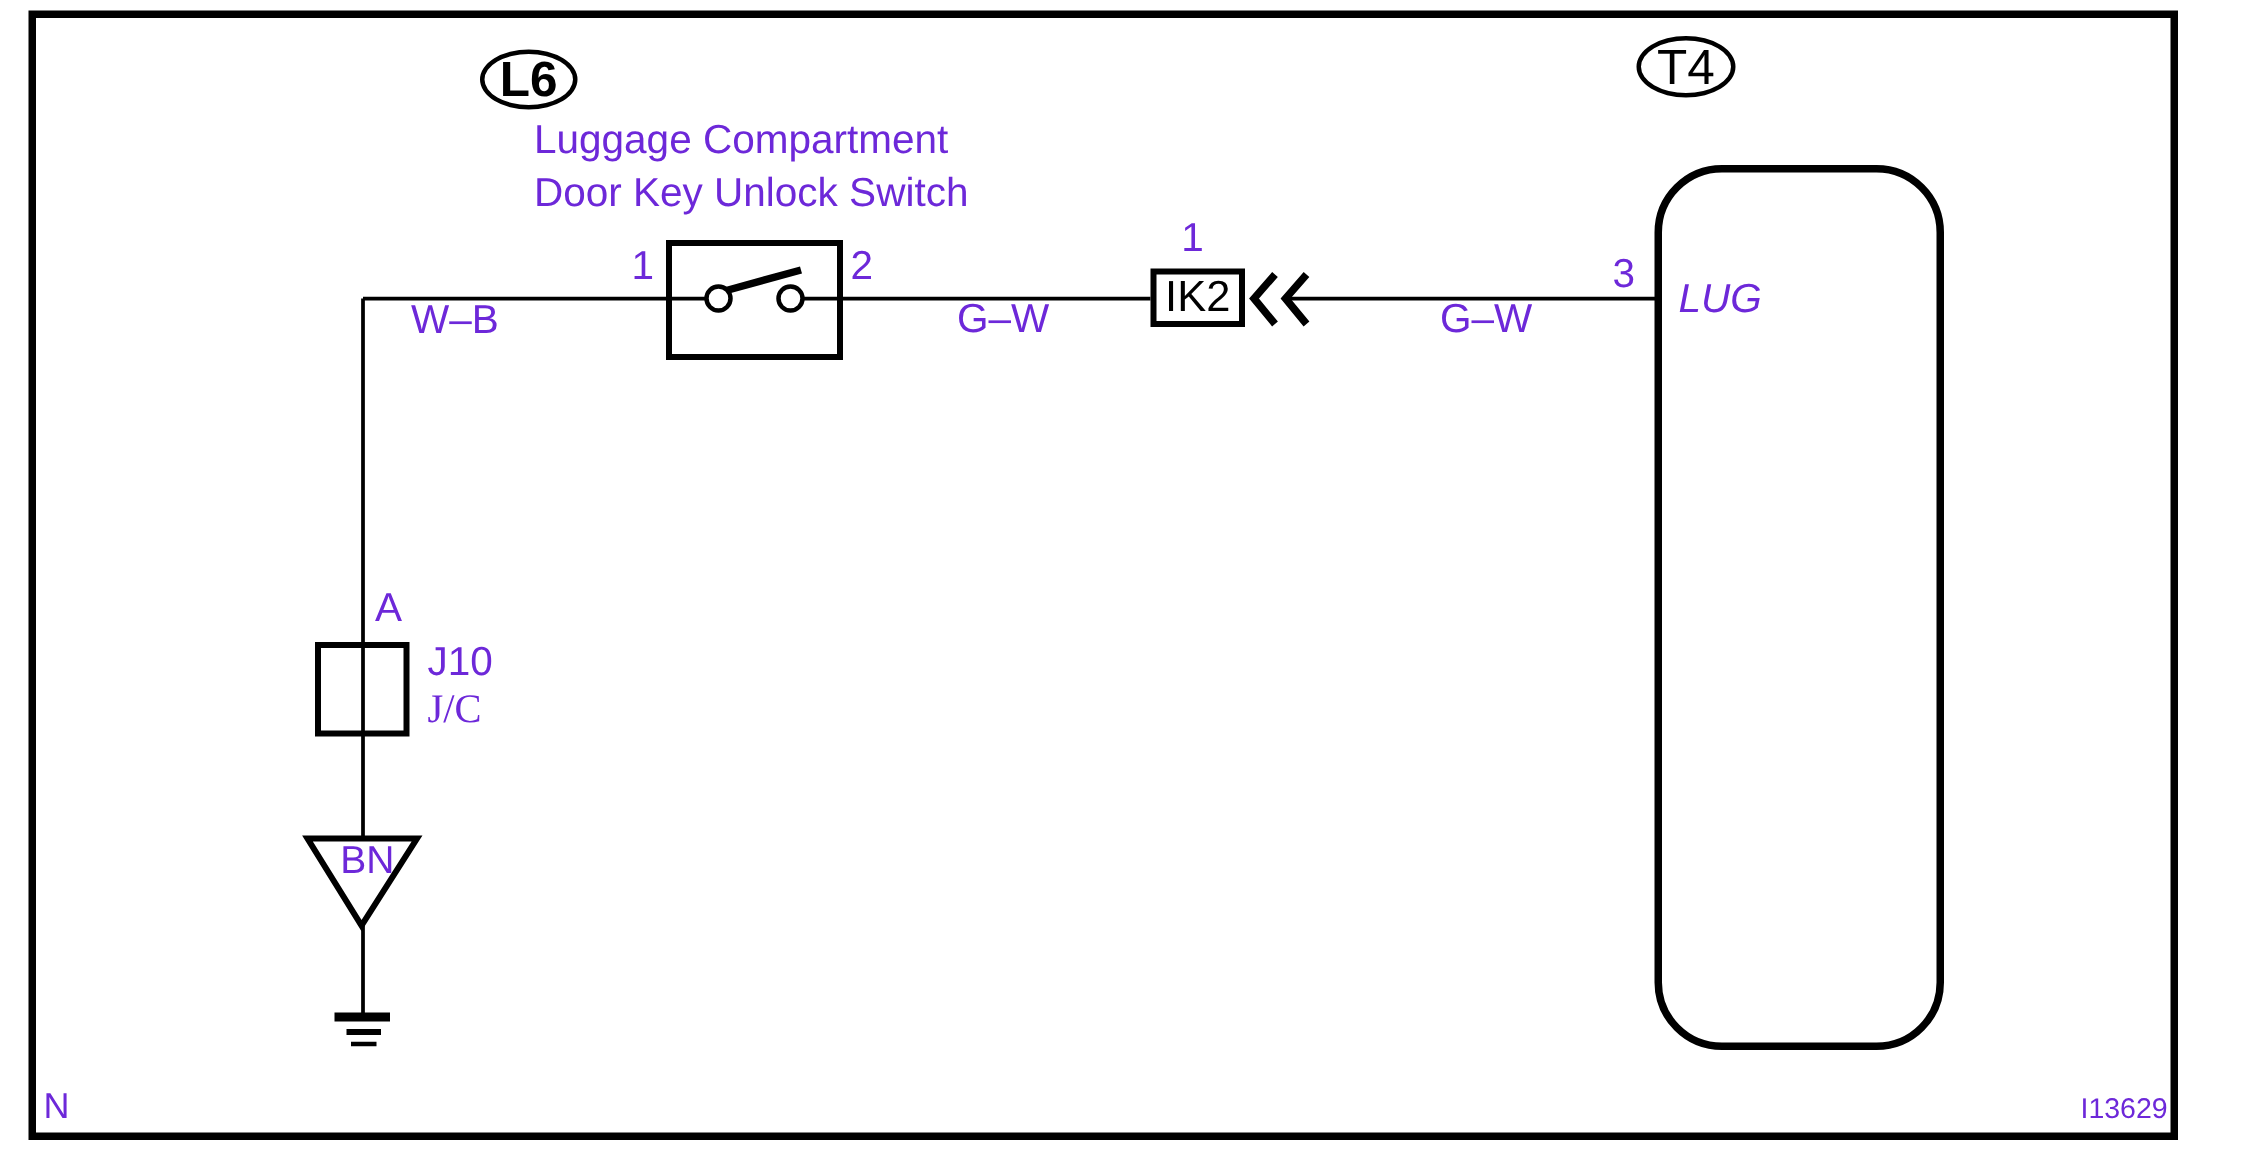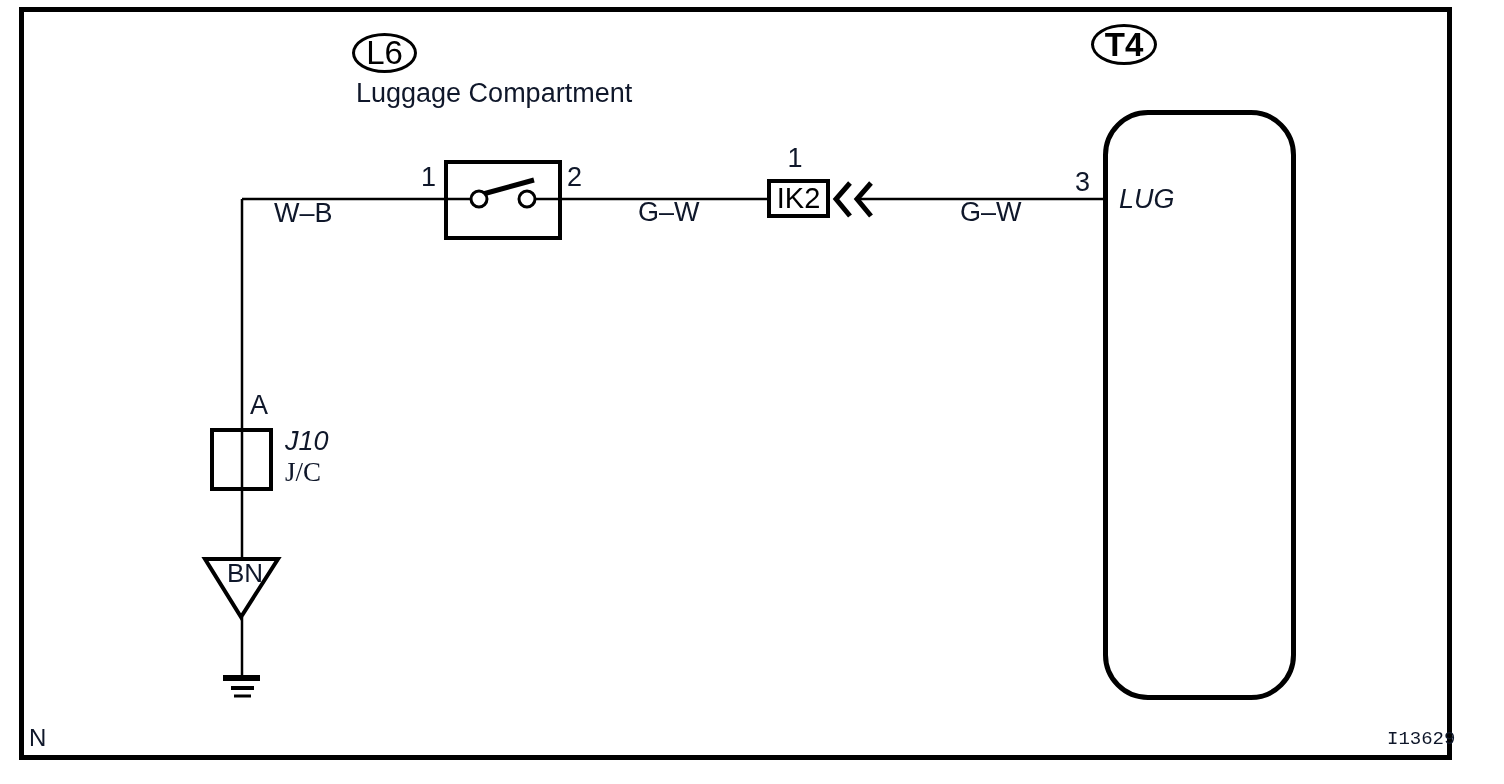--- a/index.html
+++ b/index.html
@@ -26,21 +26,21 @@
   .svg-layer {
     position: absolute;
     left: 0; top: 0;
     width: 1504px; height: 784px;
   }
   .lbl {
     position: absolute;
     font-size: 27px;
     line-height: 1;
     white-space: nowrap;
-    color: #0f172a;
+    color: #6d28d9;
   }
   .oval {
     position: absolute;
     border: 3px solid #000;
     border-radius: 50%;
     box-sizing: border-box;
     display: flex;
     align-items: center;
     justify-content: center;
     font-size: 33px;
@@ -96,48 +96,49 @@
     <polyline points="850,183 836,199 850,216" fill="none" stroke="#000" stroke-width="5"></polyline>
     <polyline points="871,183 857,199 871,216" fill="none" stroke="#000" stroke-width="5"></polyline>
 
     <polygon points="205,559 278,559 241,617" fill="none" stroke="#000" stroke-width="4"></polygon>
 
     <line x1="223" y1="678" x2="260" y2="678" stroke="#000" stroke-width="6"></line>
     <line x1="231" y1="688" x2="254" y2="688" stroke="#000" stroke-width="4"></line>
     <line x1="234" y1="696" x2="251" y2="696" stroke="#000" stroke-width="3"></line>
   </svg>
 
-  <div class="oval" style="left:352px; top:33px; width:65px; height:40px;">
+  <div class="oval" style="left:320px; top:33px; width:65px; height:40px;font-weight:bold;">
     <span>L6</span>
   </div>
   <div class="lbl" style="left:356px; top:80px;">Luggage Compartment</div>
+  <div class="lbl" style="left:356px; top:115px;">Door Key Unlock Switch</div>
 
   <div class="box" style="left:444px; top:160px; width:118px; height:80px;"></div>
   <div class="lbl alignR" style="left:408px; top:164px; width:28px;">1</div>
   <div class="lbl" style="left:567px; top:164px;">2</div>
 
   <div class="lbl" style="left:274px; top:200px;">W–B</div>
   <div class="lbl" style="left:638px; top:199px;">G–W</div>
   <div class="lbl" style="left:960px; top:199px;">G–W</div>
 
   <div class="lbl alignC" style="left:781px; top:145px; width:28px;">1</div>
   <div class="box ik2box" style="left:767px; top:179px; width:63px; height:39px;">
     <span>IK2</span>
   </div>
 
-  <div class="oval" style="left:1091px; top:24px; width:66px; height:41px;font-weight:bold;">
+  <div class="oval" style="left:1091px; top:24px; width:66px; height:41px;">
     <span>T4</span>
   </div>
   <div class="ecu"></div>
   <div class="lbl alignR" style="left:1062px; top:169px; width:28px;">3</div>
   <div class="lbl" style="left:1119px; top:186px;font-style:italic;">LUG</div>
 
   <div class="lbl" style="left:250px; top:392px;">A</div>
   <div class="box" style="left:210px; top:428px; width:63px; height:63px;"></div>
-  <div class="lbl" style="left:285px; top:428px;font-style:italic;">J10</div>
+  <div class="lbl" style="left:285px; top:428px;">J10</div>
   <div class="lbl" style="left:285px; top:459px;font-family:Liberation Serif, serif;">J/C</div>
 
   <div class="lbl alignC" style="left:215px; top:560px; width:48px; font-size:26px;text-align:right;">BN</div>
 
   <div class="lbl small" style="left:29px; top:726px;">N</div>
-  <div class="lbl tiny" style="left:1387px; top:730px;font-family:Liberation Mono, monospace;">I13629</div>
+  <div class="lbl tiny" style="left:1387px; top:730px;">I13629</div>
 
 </div>
 
 </body></html>

